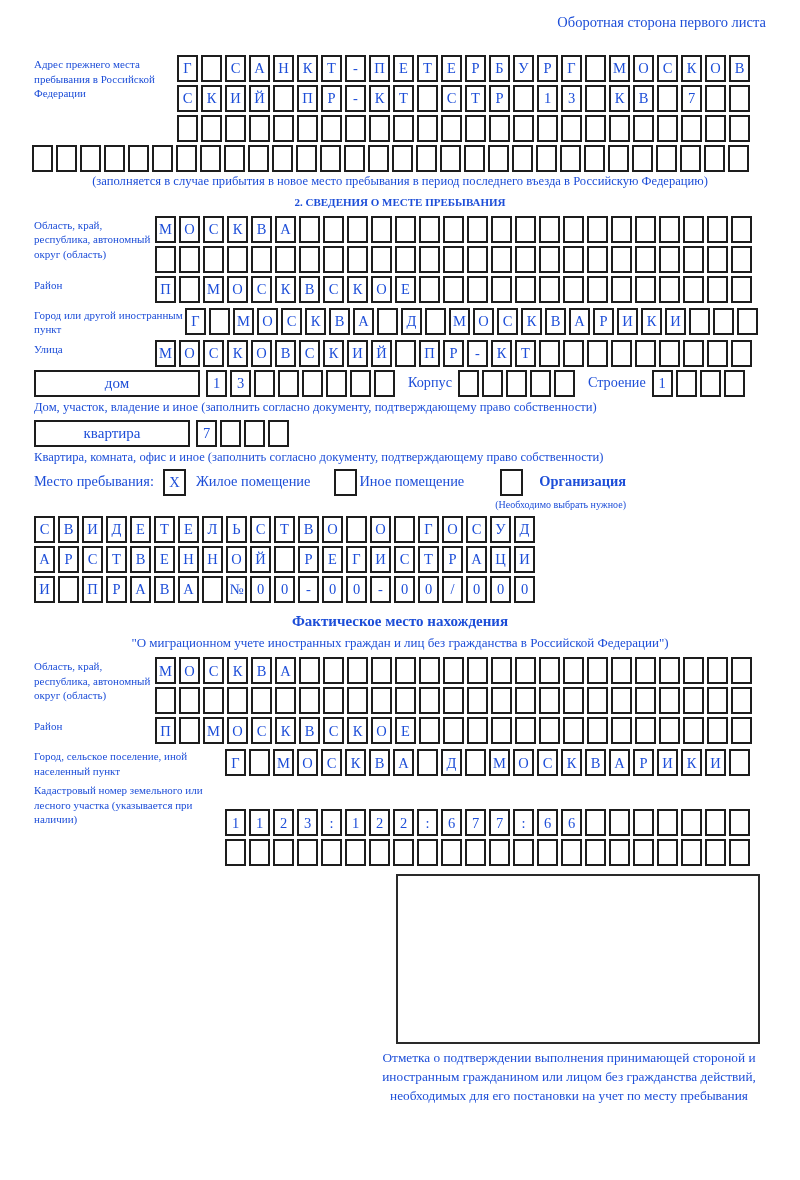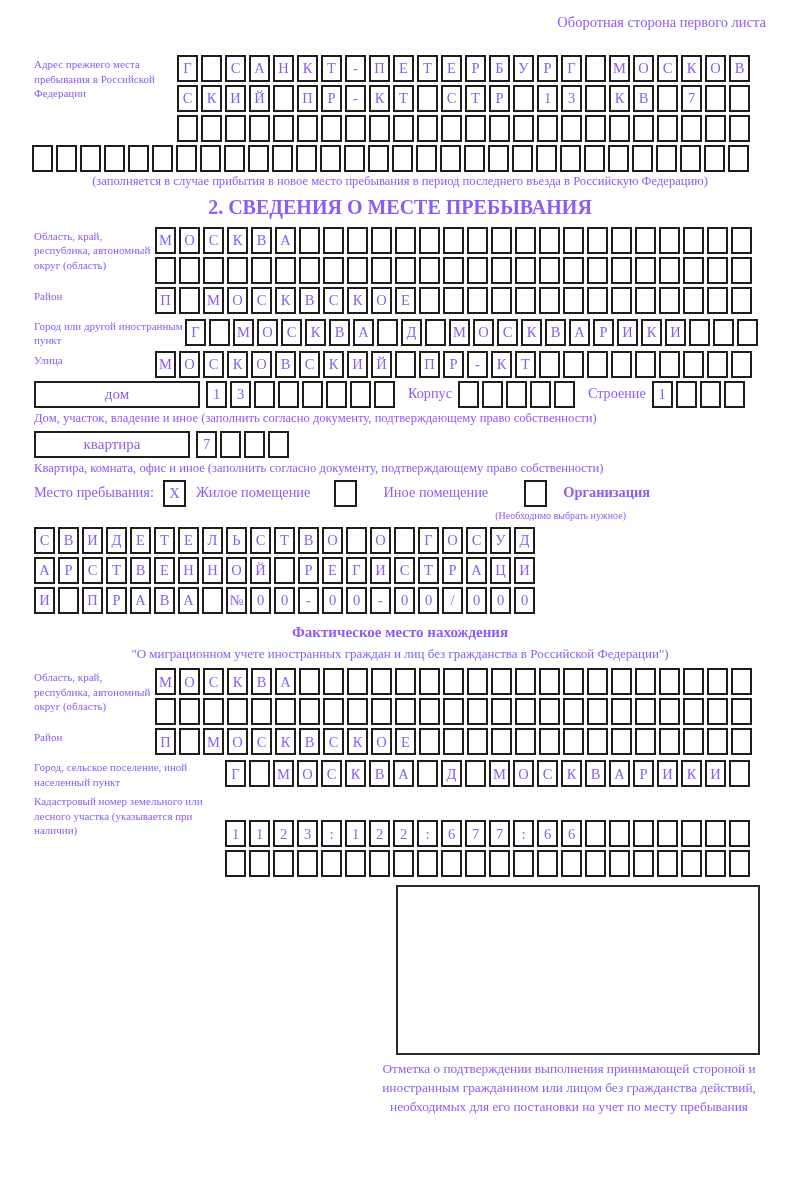--- a/index.html
+++ b/index.html
@@ -1,39 +1,39 @@
 <!DOCTYPE html>
 <html lang="ru"><head>
 <meta charset="utf-8">
 <style>
   html,body{margin:0;padding:0;background:#ffffff;}
   .page{
     width:800px;height:1180px;box-sizing:border-box;
-    background:#ffffff;color:#8b5cf6;
+    background:#ffffff;color:#1d4ed8;
     font-family:"Liberation Serif","DejaVu Serif",serif;
     padding:14px 34px 0 34px;position:relative;overflow:hidden;
   }
   .hdr{ text-align:right;font-size:14.5px;margin-bottom:24px; }
   .frow{ display:flex;align-items:flex-start;margin-bottom:3px; }
   .frow.center{ align-items:center; }
   .flabel{ font-size:11px;line-height:1.32;flex:0 0 auto;padding-top:2px; }
   .w-addr{ width:143px; } .w-std{ width:121px; } .w-city{ width:151px; }
   .w-doc{ width:228px; } .w-fact{ width:191px; }
   .cells{ display:flex;flex:0 0 auto; }
   .cells-col{ display:flex;flex-direction:column;row-gap:3px; }
   .cell{
     box-sizing:border-box;flex:0 0 auto;width:21px;height:27px;
     border:2px solid #1d1d1d;margin-right:3px;
     display:flex;align-items:center;justify-content:center;
     font-size:14.5px;line-height:1;
   }
   .fullrow{ margin-left:-2px;margin-top:1px; }
   .note{ font-size:12.6px;line-height:1.25;margin:2px 0 4px 0; }
   .note.centered{ text-align:center; }
-  .sect-title{ text-align:center;font-weight:bold;font-size:20px;margin:6px 0 8px 0; }
+  .sect-title{ text-align:center;font-weight:bold;font-size:11px;margin:6px 0 8px 0; }
   .labelbox{
     box-sizing:border-box;height:27px;border:2px solid #1d1d1d;
     display:flex;align-items:center;justify-content:center;
     font-size:15px;flex:0 0 auto;
   }
   .lb-dom{ width:166px;margin-right:6px; }
   .lb-kv{ width:156px;margin-right:6px; }
   .inline-lbl{ font-size:14.2px;padding:4px 6px 0 10px;flex:0 0 auto; }
   .chk{
     box-sizing:border-box;width:23px;height:27px;border:2px solid #1d1d1d;
@@ -370,21 +370,21 @@
         <div class="cell"></div>
       </div>
   </div>
   <div class="note">Квартира, комната, офис и иное (заполнить согласно документу, подтверждающему право собственности)</div>
 
   <div class="frow">
     <div class="mesto-lbl">Место пребывания:</div>
     <div class="chk" style="margin-left:9px;">X</div>
     <div class="mesto-lbl" style="padding-left:10px;">Жилое помещение</div>
     <div class="chk" style="margin-left:24px;"></div>
-    <div class="mesto-lbl" style="padding-left:26px;">Иное помещение</div>
+    <div class="mesto-lbl" style="padding-left:2px;">Иное помещение</div>
     <div class="chk" style="margin-left:36px;"></div>
     <div class="mesto-lbl" style="padding-left:16px;font-weight:bold;">Организация</div>
   </div>
   <div class="sel-note">(Необходимо выбрать нужное)</div>
 
   <div class="frow">
     <div class="cells-col">
       <div class="cells">
           <div class="cell">С</div>
           <div class="cell">В</div>

